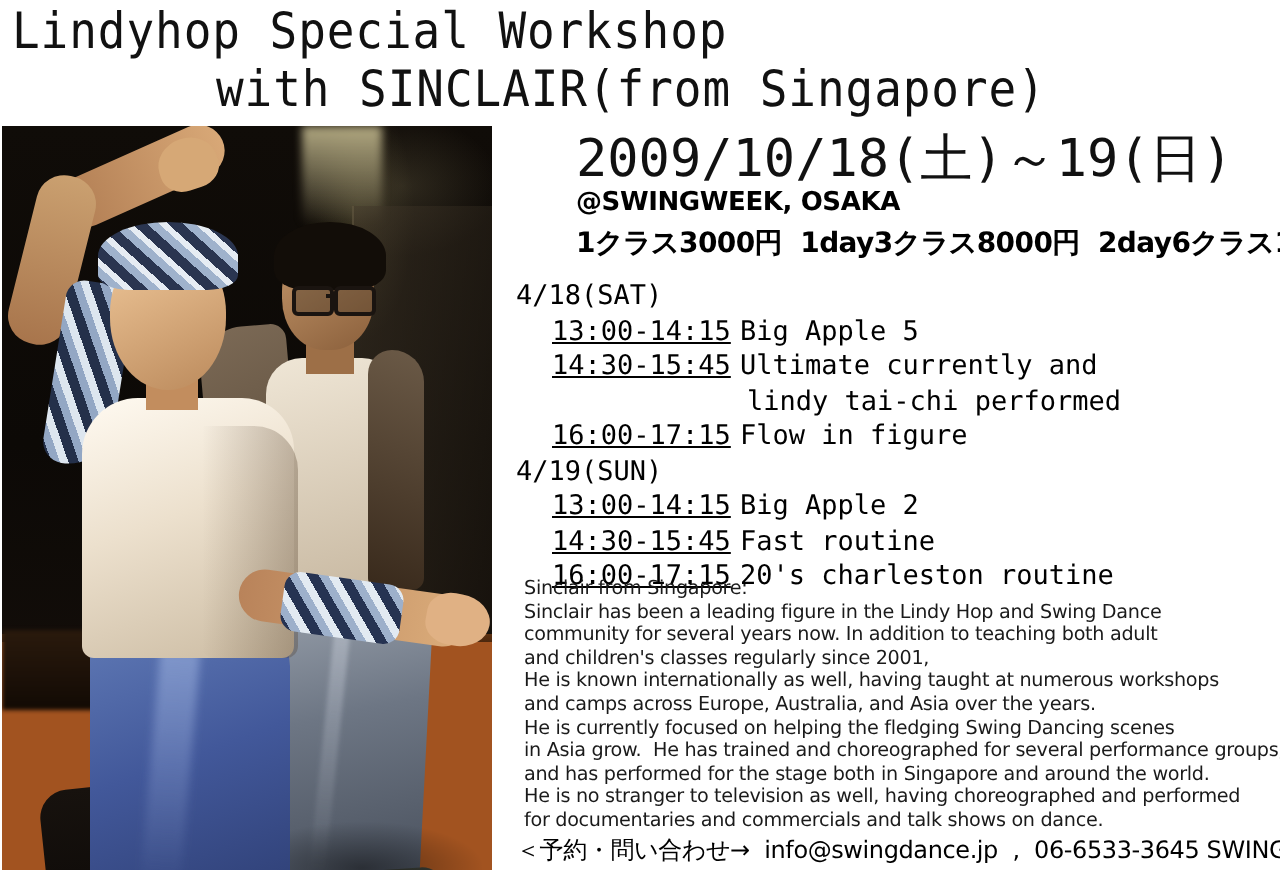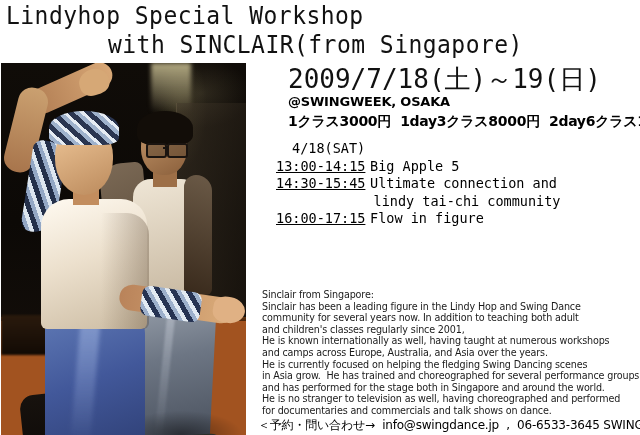--- a/index.html
+++ b/index.html
@@ -274,21 +274,21 @@
     letter-spacing: -0.3px;
   }
 
   #schedule {
     position: absolute;
     left: 258px; top: 140px;
     font-size: 13.5px;
     line-height: 17.5px;
     font-family: "DejaVu Sans Mono", "Liberation Mono", monospace;
   }
-  .day-head { white-space: pre; margin-left: 34px; }
+  .day-head { white-space: pre; }
   .sess-row { white-space: pre; padding-left: 18px; }
   .sess-cont { white-space: pre; padding-left: 18px; }
   .sess-time { display: inline-block; width: 94px; text-decoration: underline; }
 
   #bio {
     position: absolute;
     left: 262px; top: 289px;
     font-size: 9.6px;
     line-height: 11.6px;
     font-family: "DejaVu Sans", "Liberation Sans", sans-serif;
@@ -350,31 +350,37 @@
     <div class="ph-layer" id="w-top"></div>
     <div class="ph-layer" id="w-top-shade"></div>
     <div class="ph-layer" id="w-arm-out"></div>
     <div class="ph-layer" id="w-sleeve-band"></div>
     <div class="ph-layer" id="w-hand-out"></div>
     <div class="ph-layer" id="w-neck"></div>
     <div class="ph-layer" id="w-head"></div>
     <div class="ph-layer" id="w-scarf"></div>
   </div>
 
-  <div class="txt" id="date-line">2009/7/18(土)～19(日)</div>
+  <div class="txt" id="date-line">2009/10/18(土)～19(日)</div>
   <div class="txt" id="venue-line">@SWINGWEEK, OSAKA</div>
   <div class="txt" id="price-line">1クラス3000円  1day3クラス8000円  2day6クラス14000円</div>
 
   <div id="schedule">
     <div class="day-block">
       <div class="day-head">4/18(SAT)</div>
       <div class="sess-row"><span class="sess-time">13:00-14:15</span><span>Big Apple 5</span></div>
-      <div class="sess-row"><span class="sess-time">14:30-15:45</span><span>Ultimate connection and</span></div>
-      <div class="sess-cont">            lindy tai-chi community</div>
+      <div class="sess-row"><span class="sess-time">14:30-15:45</span><span>Ultimate currently and</span></div>
+      <div class="sess-cont">            lindy tai-chi performed</div>
       <div class="sess-row"><span class="sess-time">16:00-17:15</span><span>Flow in figure</span></div>
+    </div>
+    <div class="day-block">
+      <div class="day-head">4/19(SUN)</div>
+      <div class="sess-row"><span class="sess-time">13:00-14:15</span><span>Big Apple 2</span></div>
+      <div class="sess-row"><span class="sess-time">14:30-15:45</span><span>Fast routine</span></div>
+      <div class="sess-row"><span class="sess-time">16:00-17:15</span><span>20's charleston routine</span></div>
     </div>
   </div>
 
   <div id="bio">
     <div>Sinclair from Singapore:</div>
     <div>Sinclair has been a leading figure in the Lindy Hop and Swing Dance</div>
     <div>community for several years now. In addition to teaching both adult</div>
     <div>and children's classes regularly since 2001,</div>
     <div>He is known internationally as well, having taught at numerous workshops</div>
     <div>and camps across Europe, Australia, and Asia over the years.</div>

